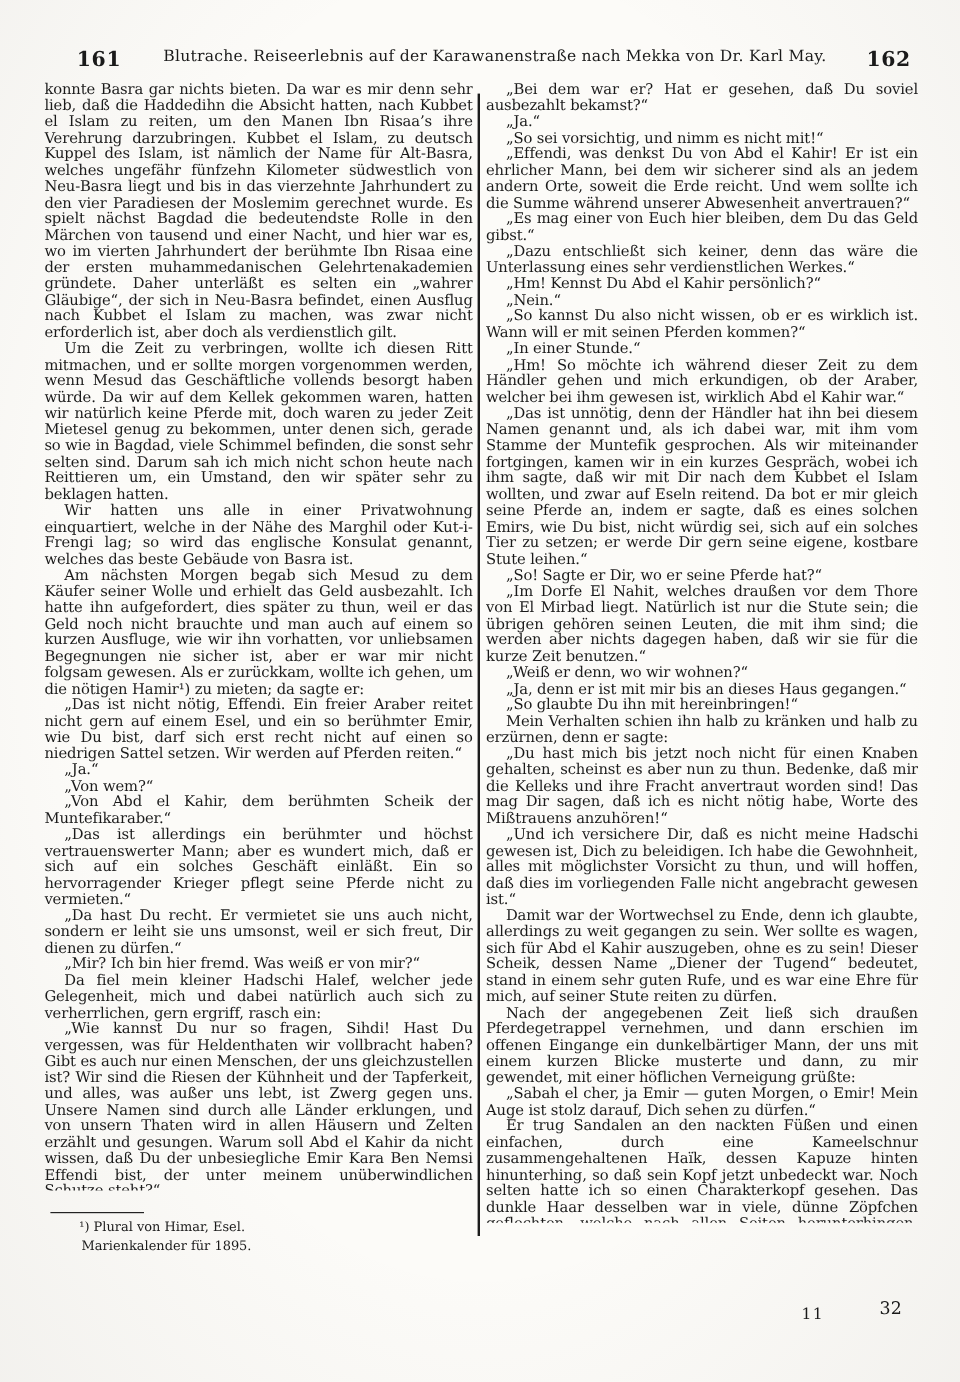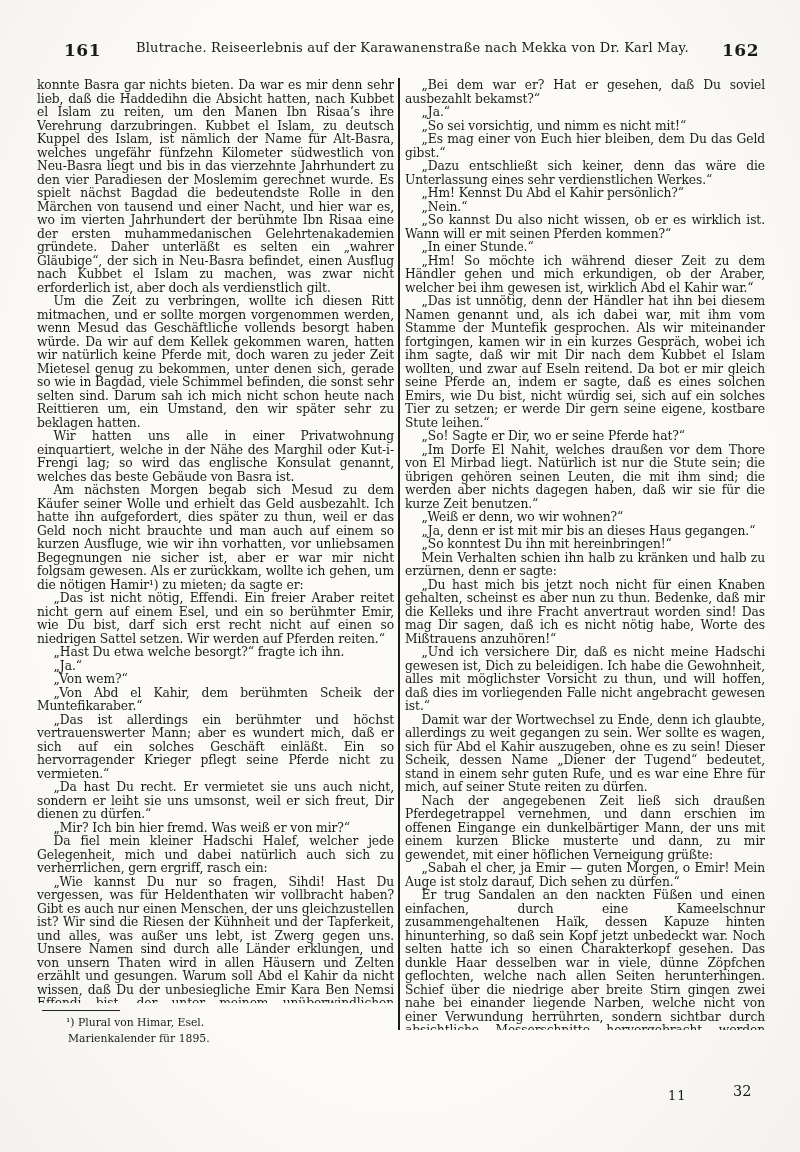--- a/index.html
+++ b/index.html
@@ -26,21 +26,21 @@
     font-size: 17px; font-weight: bold; letter-spacing: 0.5px;
   }
   .pagenum.left { left: 8px; }
   .pagenum.right { right: 8px; }
   .head-title {
     position: absolute; left: 80px; right: 80px; top: 0;
     text-align: left; font-size: 13px; letter-spacing: 0.2px;
     white-space: nowrap;
   }
   .column {
-    position: absolute; top: 79px;
+    position: absolute; top: 68px;
     text-align: justify;
     font-size: 12.3px; line-height: 13.5px;
     letter-spacing: -0.1px;
     overflow: hidden;
   }
   .col-left  { left: 37px;  width: 357px; height: 924px; }
   .col-right { left: 405px; width: 360px; height: 951px; }
   .column p { margin: 0; text-indent: 1.35em; }
   .col-left p:first-child { text-indent: 0; } 
   .column-divider {
@@ -80,49 +80,49 @@
 
 <div class="column-divider"></div>
 
 <div class="column col-left">
 
 <p class="para">konnte Basra gar nichts bieten. Da war es mir denn sehr lieb, daß die Haddedihn die Absicht hatten, nach Kubbet el Islam zu reiten, um den Manen Ibn Risaa’s ihre Verehrung darzubringen. Kubbet el Islam, zu deutsch Kuppel des Islam, ist nämlich der Name für Alt-Basra, welches ungefähr fünfzehn Kilometer südwestlich von Neu-Basra liegt und bis in das vierzehnte Jahrhundert zu den vier Paradiesen der Moslemim gerechnet wurde. Es spielt nächst Bagdad die bedeutendste Rolle in den Märchen von tausend und einer Nacht, und hier war es, wo im vierten Jahrhundert der berühmte Ibn Risaa eine der ersten muhammedanischen Gelehrtenakademien gründete. Daher unterläßt es selten ein „wahrer Gläubige“, der sich in Neu-Basra befindet, einen Ausflug nach Kubbet el Islam zu machen, was zwar nicht erforderlich ist, aber doch als verdienstlich gilt.</p>
     <p class="para">Um die Zeit zu verbringen, wollte ich diesen Ritt mitmachen, und er sollte morgen vorgenommen werden, wenn Mesud das Geschäftliche vollends besorgt haben würde. Da wir auf dem Kellek gekommen waren, hatten wir natürlich keine Pferde mit, doch waren zu jeder Zeit Mietesel genug zu bekommen, unter denen sich, gerade so wie in Bagdad, viele Schimmel befinden, die sonst sehr selten sind. Darum sah ich mich nicht schon heute nach Reittieren um, ein Umstand, den wir später sehr zu beklagen hatten.</p>
     <p class="para">Wir hatten uns alle in einer Privatwohnung einquartiert, welche in der Nähe des Marghil oder Kut-i-Frengi lag; so wird das englische Konsulat genannt, welches das beste Gebäude von Basra ist.</p>
     <p class="para">Am nächsten Morgen begab sich Mesud zu dem Käufer seiner Wolle und erhielt das Geld ausbezahlt. Ich hatte ihn aufgefordert, dies später zu thun, weil er das Geld noch nicht brauchte und man auch auf einem so kurzen Ausfluge, wie wir ihn vorhatten, vor unliebsamen Begegnungen nie sicher ist, aber er war mir nicht folgsam gewesen. Als er zurückkam, wollte ich gehen, um die nötigen Hamir¹) zu mieten; da sagte er:</p>
     <p class="para">„Das ist nicht nötig, Effendi. Ein freier Araber reitet nicht gern auf einem Esel, und ein so berühmter Emir, wie Du bist, darf sich erst recht nicht auf einen so niedrigen Sattel setzen. Wir werden auf Pferden reiten.“</p>
-    <p class="para">„Hast Du etwa welche besorgt?“ fragte ich ihn.</p>
     <p class="para">„Ja.“</p>
     <p class="para">„Von wem?“</p>
     <p class="para">„Von Abd el Kahir, dem berühmten Scheik der Muntefikaraber.“</p>
     <p class="para">„Das ist allerdings ein berühmter und höchst vertrauenswerter Mann; aber es wundert mich, daß er sich auf ein solches Geschäft einläßt. Ein so hervorragender Krieger pflegt seine Pferde nicht zu vermieten.“</p>
     <p class="para">„Da hast Du recht. Er vermietet sie uns auch nicht, sondern er leiht sie uns umsonst, weil er sich freut, Dir dienen zu dürfen.“</p>
     <p class="para">„Mir? Ich bin hier fremd. Was weiß er von mir?“</p>
     <p class="para">Da fiel mein kleiner Hadschi Halef, welcher jede Gelegenheit, mich und dabei natürlich auch sich zu verherrlichen, gern ergriff, rasch ein:</p>
     <p class="para">„Wie kannst Du nur so fragen, Sihdi! Hast Du vergessen, was für Heldenthaten wir vollbracht haben? Gibt es auch nur einen Menschen, der uns gleichzustellen ist? Wir sind die Riesen der Kühnheit und der Tapferkeit, und alles, was außer uns lebt, ist Zwerg gegen uns. Unsere Namen sind durch alle Länder erklungen, und von unsern Thaten wird in allen Häusern und Zelten erzählt und gesungen. Warum soll Abd el Kahir da nicht wissen, daß Du der unbesiegliche Emir Kara Ben Nemsi Effendi bist, der unter meinem unüberwindlichen Schutze steht?“</p>
   </div>
 
 <div class="column col-right">
 
 <p class="para">„Bei dem war er? Hat er gesehen, daß Du soviel ausbezahlt bekamst?“</p>
     <p class="para">„Ja.“</p>
     <p class="para">„So sei vorsichtig, und nimm es nicht mit!“</p>
+    <p class="para">„Effendi, was denkst Du von Abd el Kahir! Er ist ein ehrlicher Mann, bei dem wir sicherer sind als an jedem andern Orte, soweit die Erde reicht. Und wem sollte ich die Summe während unserer Abwesenheit anvertrauen?“</p>
     <p class="para">„Es mag einer von Euch hier bleiben, dem Du das Geld gibst.“</p>
     <p class="para">„Dazu entschließt sich keiner, denn das wäre die Unterlassung eines sehr verdienstlichen Werkes.“</p>
     <p class="para">„Hm! Kennst Du Abd el Kahir persönlich?“</p>
     <p class="para">„Nein.“</p>
     <p class="para">„So kannst Du also nicht wissen, ob er es wirklich ist. Wann will er mit seinen Pferden kommen?“</p>
     <p class="para">„In einer Stunde.“</p>
     <p class="para">„Hm! So möchte ich während dieser Zeit zu dem Händler gehen und mich erkundigen, ob der Araber, welcher bei ihm gewesen ist, wirklich Abd el Kahir war.“</p>
     <p class="para">„Das ist unnötig, denn der Händler hat ihn bei diesem Namen genannt und, als ich dabei war, mit ihm vom Stamme der Muntefik gesprochen. Als wir miteinander fortgingen, kamen wir in ein kurzes Gespräch, wobei ich ihm sagte, daß wir mit Dir nach dem Kubbet el Islam wollten, und zwar auf Eseln reitend. Da bot er mir gleich seine Pferde an, indem er sagte, daß es eines solchen Emirs, wie Du bist, nicht würdig sei, sich auf ein solches Tier zu setzen; er werde Dir gern seine eigene, kostbare Stute leihen.“</p>
     <p class="para">„So! Sagte er Dir, wo er seine Pferde hat?“</p>
     <p class="para">„Im Dorfe El Nahit, welches draußen vor dem Thore von El Mirbad liegt. Natürlich ist nur die Stute sein; die übrigen gehören seinen Leuten, die mit ihm sind; die werden aber nichts dagegen haben, daß wir sie für die kurze Zeit benutzen.“</p>
     <p class="para">„Weiß er denn, wo wir wohnen?“</p>
     <p class="para">„Ja, denn er ist mit mir bis an dieses Haus gegangen.“</p>
-    <p class="para">„So konntest Du ihn mit hereinbringen!“</p>
+    <p class="para">„So glaubte Du ihn mit hereinbringen!“</p>
     <p class="para">Mein Verhalten schien ihn halb zu kränken und halb zu erzürnen, denn er sagte:</p>
     <p class="para">„Du hast mich bis jetzt noch nicht für einen Knaben gehalten, scheinst es aber nun zu thun. Bedenke, daß mir die Kelleks und ihre Fracht anvertraut worden sind! Das mag Dir sagen, daß ich es nicht nötig habe, Worte des Mißtrauens anzuhören!“</p>
     <p class="para">„Und ich versichere Dir, daß es nicht meine Hadschi gewesen ist, Dich zu beleidigen. Ich habe die Gewohnheit, alles mit möglichster Vorsicht zu thun, und will hoffen, daß dies im vorliegenden Falle nicht angebracht gewesen ist.“</p>
     <p class="para">Damit war der Wortwechsel zu Ende, denn ich glaubte, allerdings zu weit gegangen zu sein. Wer sollte es wagen, sich für Abd el Kahir auszugeben, ohne es zu sein! Dieser Scheik, dessen Name „Diener der Tugend“ bedeutet, stand in einem sehr guten Rufe, und es war eine Ehre für mich, auf seiner Stute reiten zu dürfen.</p>
     <p class="para">Nach der angegebenen Zeit ließ sich draußen Pferdegetrappel vernehmen, und dann erschien im offenen Eingange ein dunkelbärtiger Mann, der uns mit einem kurzen Blicke musterte und dann, zu mir gewendet, mit einer höflichen Verneigung grüßte:</p>
     <p class="para">„Sabah el cher, ja Emir — guten Morgen, o Emir! Mein Auge ist stolz darauf, Dich sehen zu dürfen.“</p>
     <p class="para">Er trug Sandalen an den nackten Füßen und einen einfachen, durch eine Kameelschnur zusammengehaltenen Haïk, dessen Kapuze hinten hinunterhing, so daß sein Kopf jetzt unbedeckt war. Noch selten hatte ich so einen Charakterkopf gesehen. Das dunkle Haar desselben war in viele, dünne Zöpfchen geflochten, welche nach allen Seiten herunterhingen. Schief über die niedrige aber breite Stirn gingen zwei nahe bei einander liegende Narben, welche nicht von einer Verwundung herrührten, sondern sichtbar durch absichtliche Messerschnitte hervorgebracht worden waren. Es gibt Stämme, und dies sind immer sehr kriegerische, welche ihre Angehörigen durch solche Merkmale vor andern auszeichnen. Daß die Muntefikaraber solche Narben trugen, war mir bisher unbekannt geblieben. Der Bart war dichter, als sonst bei den</p>
   </div>
 
 <div class="footnote-block">

